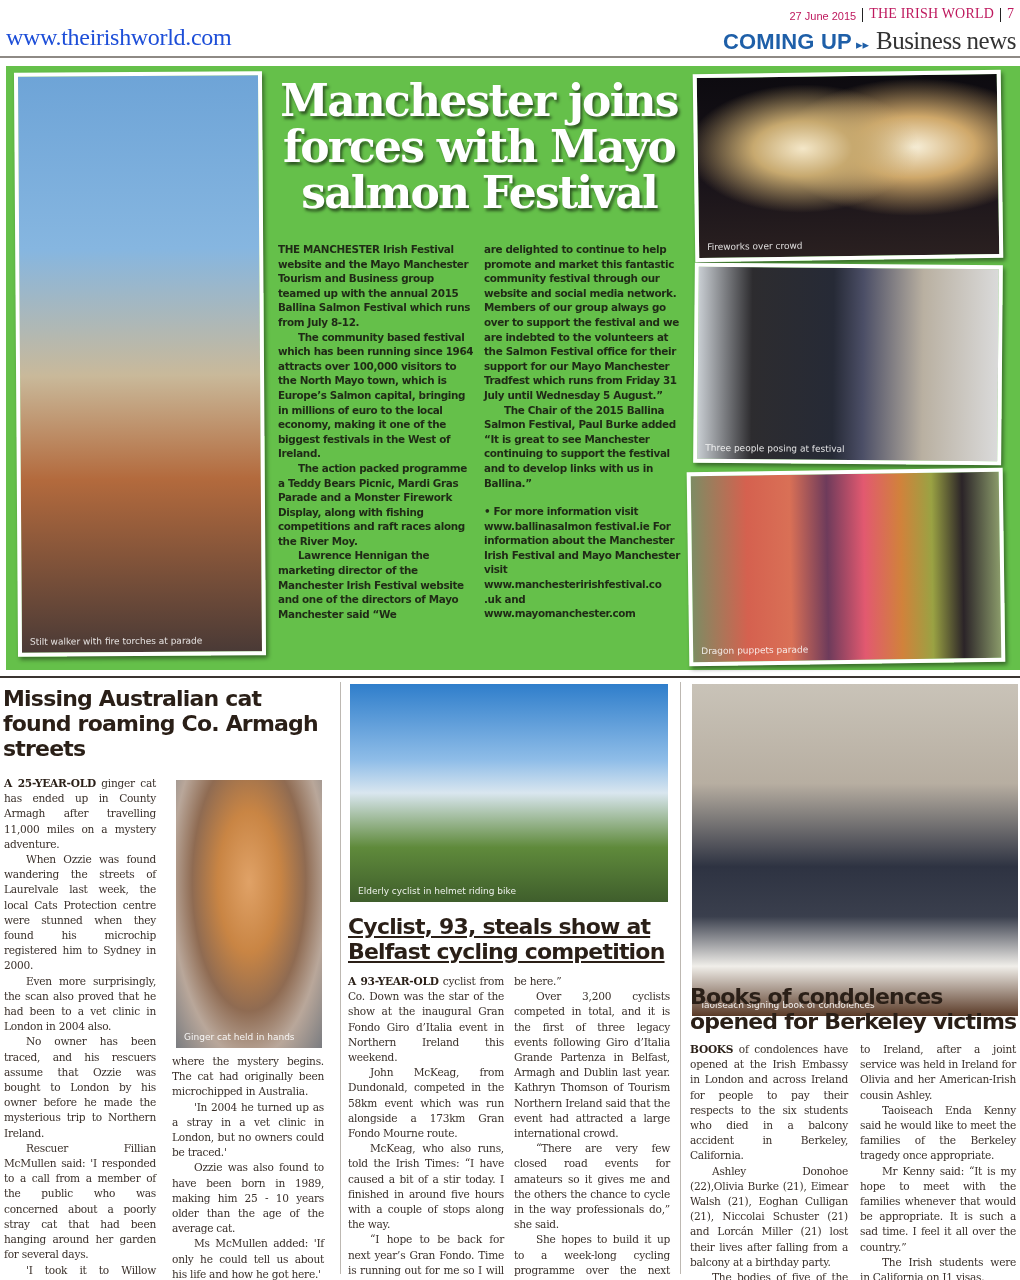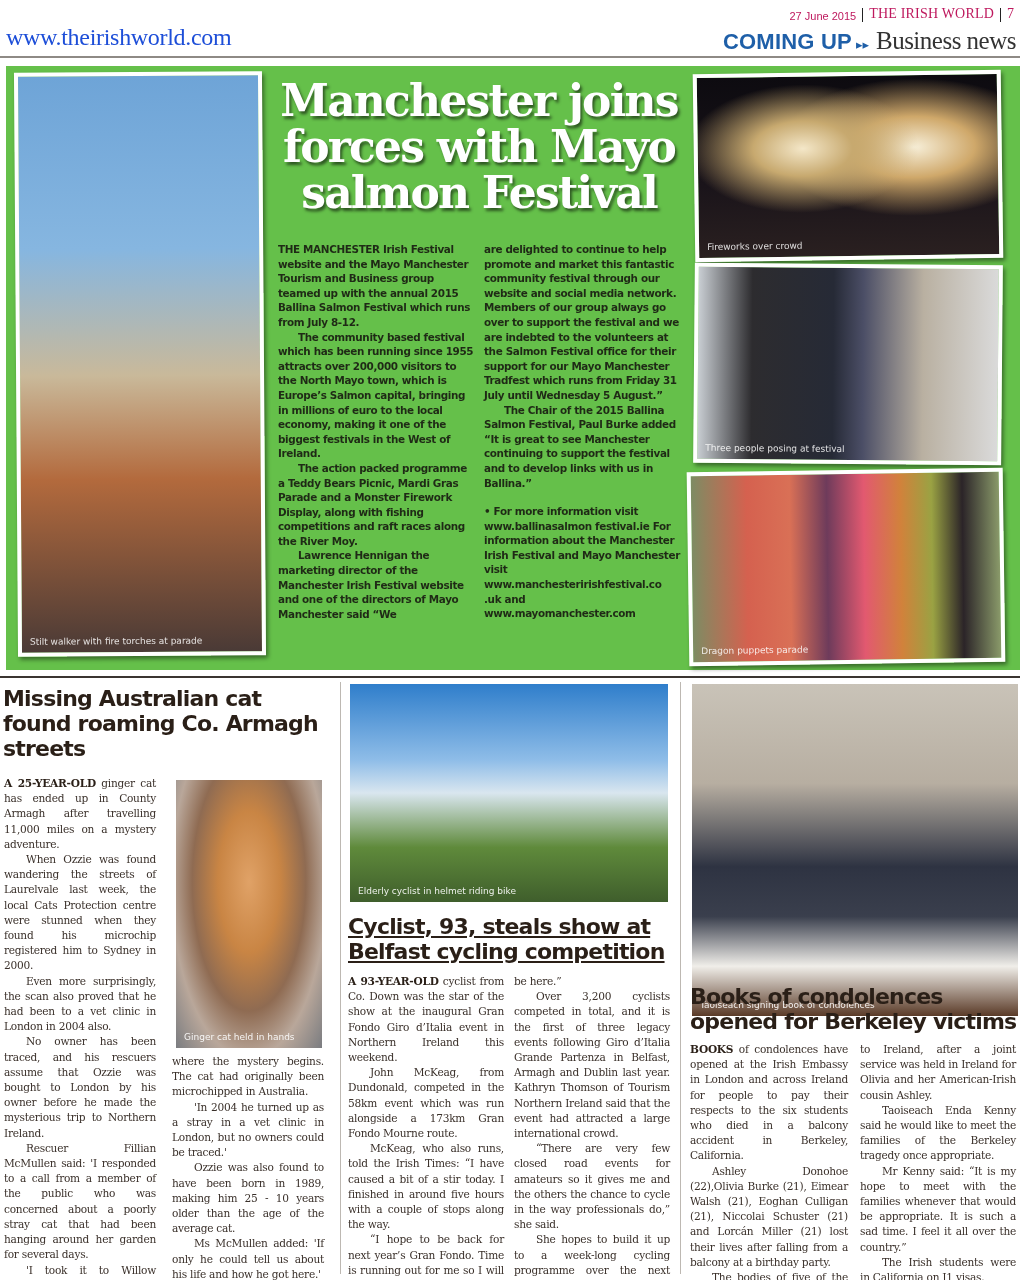--- a/index.html
+++ b/index.html
@@ -75,21 +75,21 @@
 <div class="rule-top"></div>
 
 <section class="feature">
   <div class="photo photo-stilt">
     <span class="photo-label">Stilt walker with fire torches at parade</span>
   </div>
   <h1 class="feat-head">Manchester joins forces with Mayo salmon Festival</h1>
   <div class="feat-cols">
     <div class="feat-col">
       <p class="first"><span class="lead">THE MANCHESTER</span><span> Irish Festival website and the Mayo Manchester Tourism and Business group teamed up with the annual 2015 Ballina Salmon Festival which runs from July 8-12.</span></p>
-      <p>The community based festival which has been running since 1955 attracts over 200,000 visitors to the North Mayo town, which is Europe’s Salmon capital, bringing in millions of euro to the local economy, making it one of the biggest festivals in the West of Ireland.</p>
+      <p>The community based festival which has been running since 1964 attracts over 100,000 visitors to the North Mayo town, which is Europe’s Salmon capital, bringing in millions of euro to the local economy, making it one of the biggest festivals in the West of Ireland.</p>
       <p>The action packed programme a Teddy Bears Picnic, Mardi Gras Parade and a Monster Firework Display, along with fishing competitions and raft races along the River Moy.</p>
       <p>Lawrence Hennigan the marketing director of the Manchester Irish Festival website and one of the directors of Mayo Manchester said “We</p>
     </div>
     <div class="feat-col">
       <p class="first">are delighted to continue to help promote and market this fantastic community festival through our website and social media network. Members of our group always go over to support the festival and we are indebted to the volunteers at the Salmon Festival office for their support for our Mayo Manchester Tradfest which runs from Friday 31 July until Wednesday 5 August.”</p>
       <p>The Chair of the 2015 Ballina Salmon Festival, Paul Burke added “It is great to see Manchester continuing to support the festival and to develop links with us in Ballina.”</p>
       <p class="gap">•  For more information visit www.ballinasalmon festival.ie For information about the Manchester Irish Festival and Mayo Manchester visit www.manchesteririshfestival.co .uk and www.mayomanchester.com</p>
     </div>
   </div>
   <div class="photo photo-fire">

